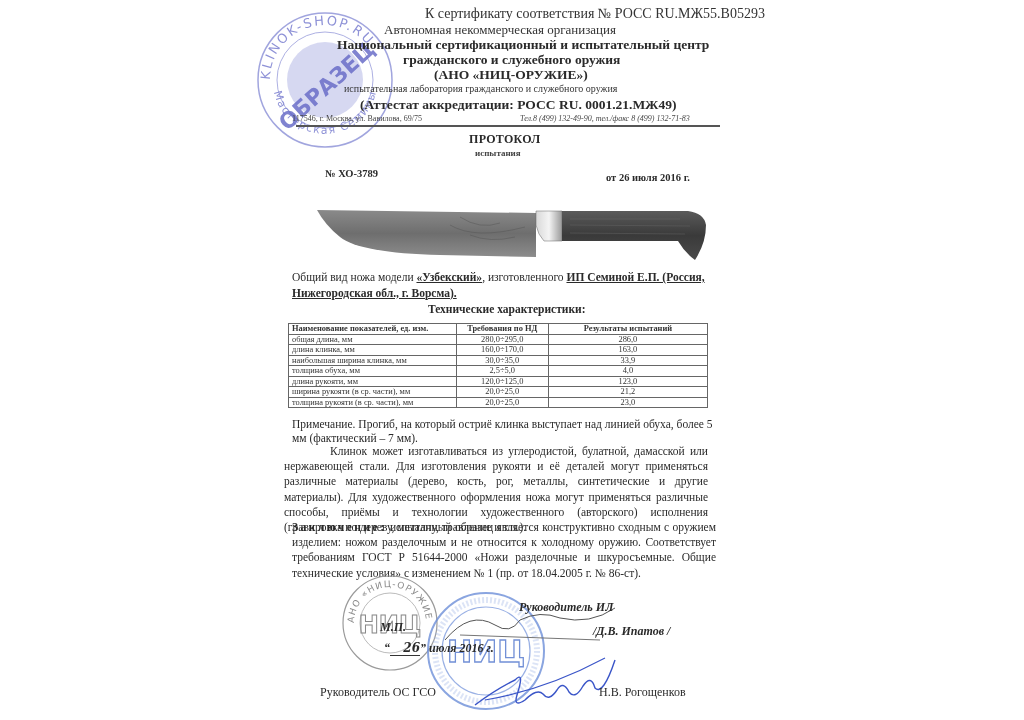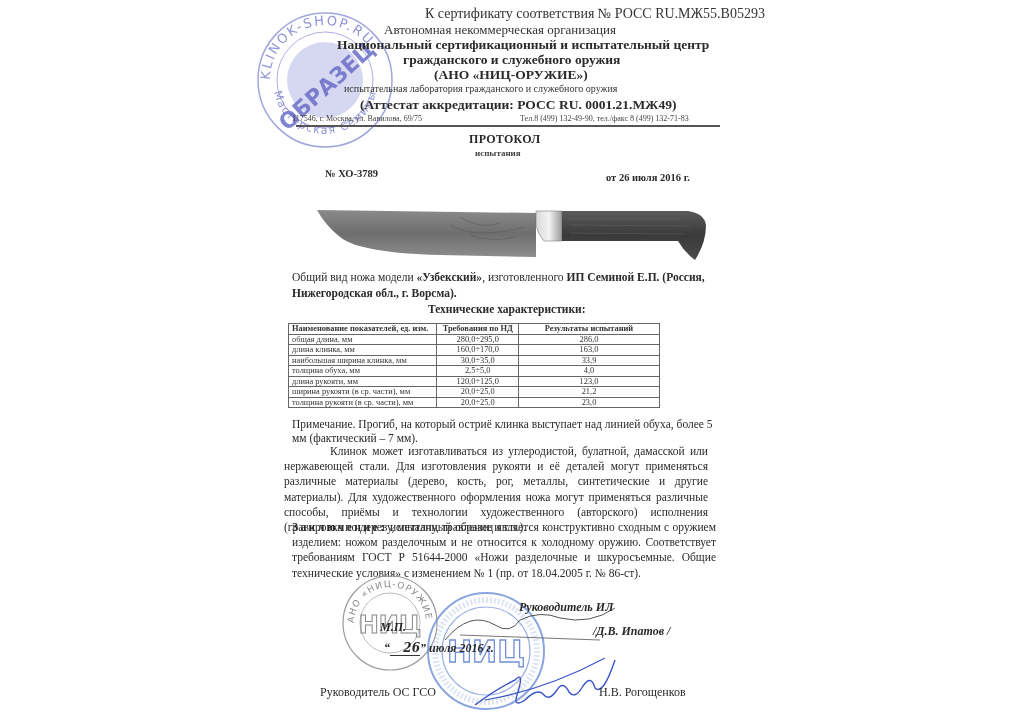--- a/index.html
+++ b/index.html
@@ -10,35 +10,35 @@
     .page { position: absolute; left: 0; top: 0; width: 1024px; height: 720px; }
     .abs { position: absolute; white-space: nowrap; }
     .cert-ref { left: 425px; top: 6px; font-size: 14px; color: #333; }
     .org-type { left: 384px; top: 22px; font-size: 13px; color: #333; }
     .org-name1 { left: 337px; top: 37px; font-size: 13.5px; font-weight: bold; }
     .org-name2 { left: 403px; top: 52px; font-size: 13.5px; font-weight: bold; }
     .org-short { left: 434px; top: 67px; font-size: 13.5px; font-weight: bold; }
     .lab { left: 344px; top: 83px; font-size: 10px; color: #333; }
     .accr { left: 360px; top: 97px; font-size: 13.5px; font-weight: bold; text-align: center; }
     .addr { left: 292px; top: 114px; font-size: 8px; color: #444; }
-    .phone { left: 520px; top: 114px; font-size: 8px; color: #444; }
+    .phone { left: 520px; top: 114px; font-size: 8px; color: #444; font-style: italic; }
     .hr { left: 296px; top: 125px; width: 424px; height: 1.5px; background: #555; }
     .title { left: 469px; top: 132px; font-size: 12px; font-weight: bold; letter-spacing: 0.3px; }
     .subtitle { left: 475px; top: 148px; font-size: 9px; font-weight: bold; color: #444; }
     .num { left: 325px; top: 168px; font-size: 10.5px; font-weight: bold; }
     .date { left: 606px; top: 172px; font-size: 10.5px; font-weight: bold; }
 
     .knife { left: 300px; top: 195px; width: 420px; height: 68px; }
 
     .desc { left: 292px; top: 270px; width: 424px; font-size: 11.5px; line-height: 15.5px; white-space: normal; }
-    .desc b { font-weight: bold; }
+    .desc b { font-weight: bold; text-decoration: underline; }
     .spec-title { left: 428px; top: 303px; font-size: 11.5px; font-weight: bold; }
 
     table.specs {
-      position: absolute; left: 288px; top: 323px; width: 372px;
+      position: absolute; left: 288px; top: 323px; width: 420px;
       border-collapse: collapse; font-size: 8.4px; color: #333;
       font-family: "Liberation Serif", serif;
     }
     table.specs td, table.specs th {
       border: 1px solid #666; padding: 0 3px; height: 9.5px; line-height: 9.5px;
     }
     table.specs th { font-weight: bold; font-size: 8.4px; }
     table.specs th.c1 { text-align: left; }
     table.specs td.c2, table.specs td.c3, table.specs th.c2, table.specs th.c3 { text-align: center; }
 

